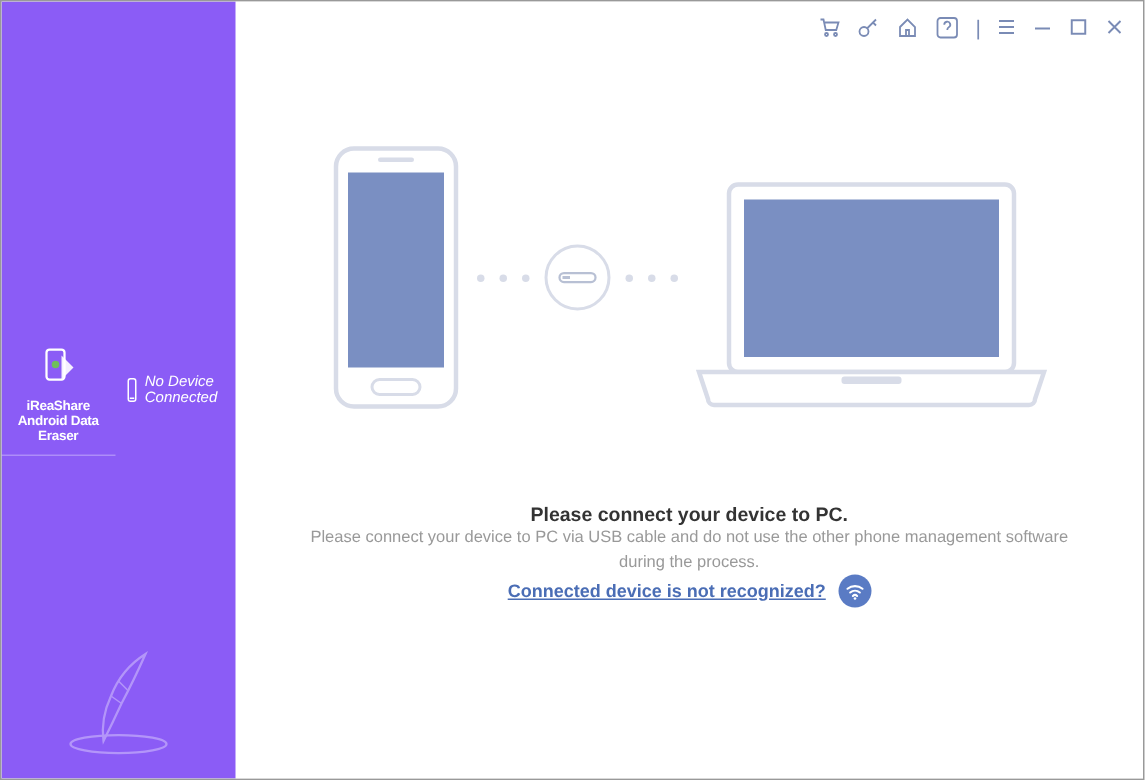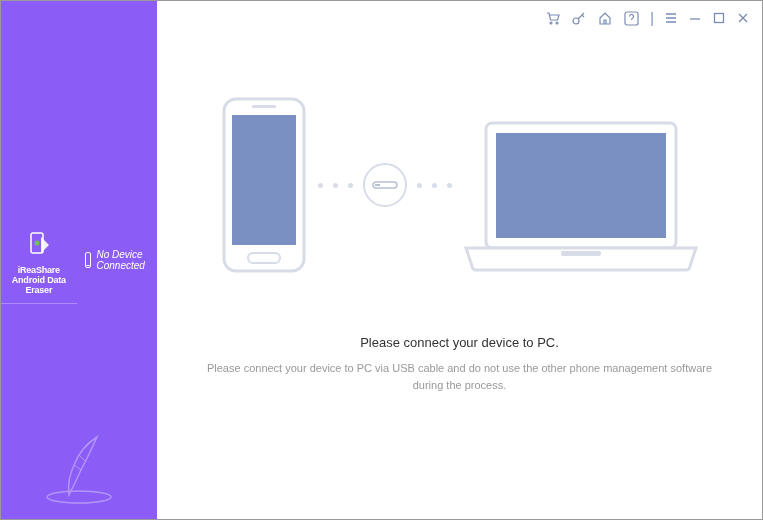--- a/index.html
+++ b/index.html
@@ -18,21 +18,21 @@
 .titlebar { height: 34px; display: flex; justify-content: flex-end; align-items: center; gap: 10px; padding: 0 12px; }
 .titlebar-icon { color: #7a8bb5; cursor: pointer; display: flex; align-items: center; justify-content: center; }
 .titlebar-sep { color: #7a8bb5; font-size: 14px; }
 .content { flex: 1; display: flex; flex-direction: column; align-items: center; padding: 60px 40px 20px; }
 .illustration { display: flex; align-items: center; justify-content: center; gap: 4px; margin-bottom: 60px; }
 .phone-device { width: 100px; height: 180px; }
 .laptop-device { width: 250px; height: 160px; margin-top: 20px; }
 .dots { display: flex; align-items: center; gap: 10px; }
 .dot { width: 5px; height: 5px; border-radius: 50%; background: #d8dce8; }
 .usb-circle { width: 44px; height: 44px; border-radius: 50%; border: 2px solid #d8dce8; display: flex; align-items: center; justify-content: center; background: #fff; margin: 0 6px; }
-.heading { font-size: 13px; font-weight: normal; color: #333; margin-bottom: 10px; }
+.heading { font-size: 13px; font-weight: bold; color: #333; }
 .subtext { font-size: 11px; color: #999; text-align: center; line-height: 1.5; margin-bottom: 0; max-width: 520px; }
 .link-row { display: flex; align-items: center; gap: 8px; }
 .help-link { font-size: 12px; color: #4a6db5; text-decoration: underline; cursor: pointer; font-weight: bold; }
 .wifi-badge { width: 22px; height: 22px; border-radius: 50%; background: #5a7bc4; display: flex; align-items: center; justify-content: center; }
 </style>
 </head>
 <body>
 
 <div class="app">
   <div class="sidebar">
@@ -141,15 +141,24 @@
               <rect x="30" y="8" width="190" height="125" rx="6" fill="#fff" stroke="#d8dce8" stroke-width="3"></rect>
               <rect x="40" y="18" width="170" height="105" fill="#7a8fc2"></rect>
               <path d="M10 133 h230 l-6 18 a4 4 0 01-4 4 H20 a4 4 0 01-4-4 Z" fill="#fff" stroke="#d8dce8" stroke-width="3"></path>
               <rect x="105" y="136" width="40" height="5" rx="2" fill="#d8dce8"></rect>
             </svg>
         </div>
       </div>
 
       <div class="heading">Please connect your device to PC.</div>
       <div class="subtext">Please connect your device to PC via USB cable and do not use the other phone management software during the process.</div>
+      <div class="link-row">
+        <a class="help-link">Connected device is not recognized?</a>
+        <div class="wifi-badge">
+          <svg width="14" height="14" viewBox="0 0 14 14">
+              <path d="M2 5.5a8 8 0 0110 0M3.8 8a5 5 0 016.4 0M5.6 10.3a2 2 0 012.8 0" fill="none" stroke="#fff" stroke-width="1.4" stroke-linecap="round"></path>
+              <circle cx="7" cy="12" r="0.9" fill="#fff"></circle>
+            </svg>
+        </div>
+      </div>
     </div>
   </div>
 </div>
 
 </body></html>

